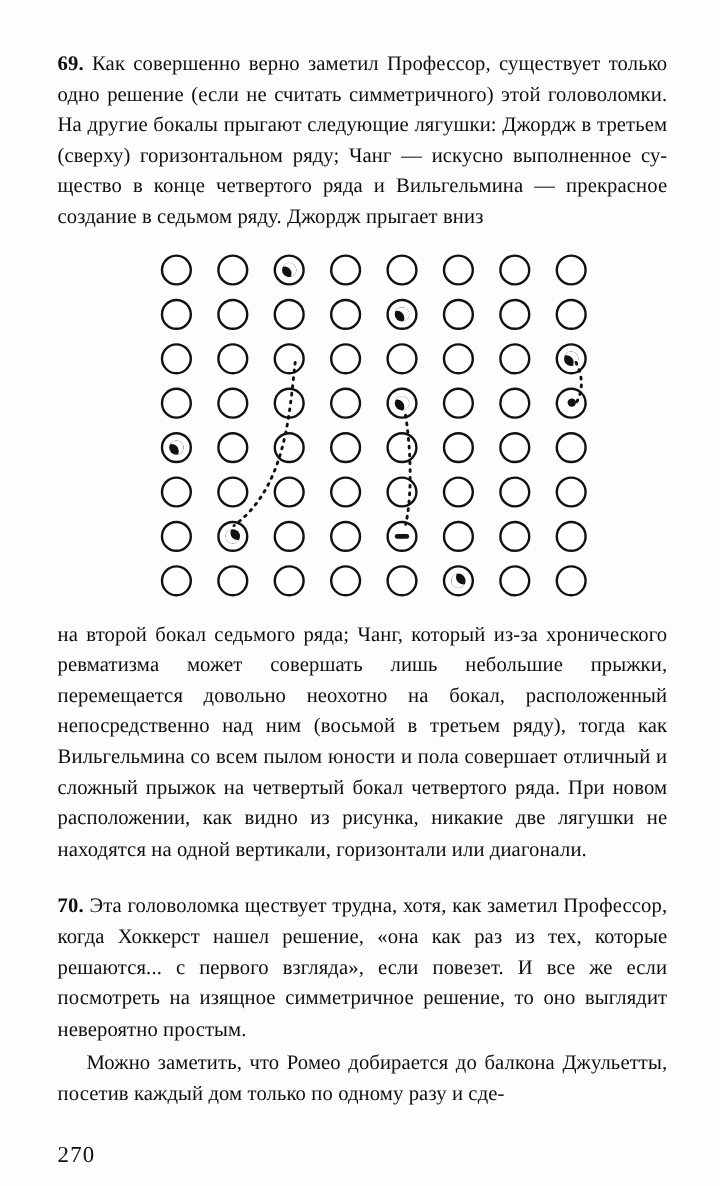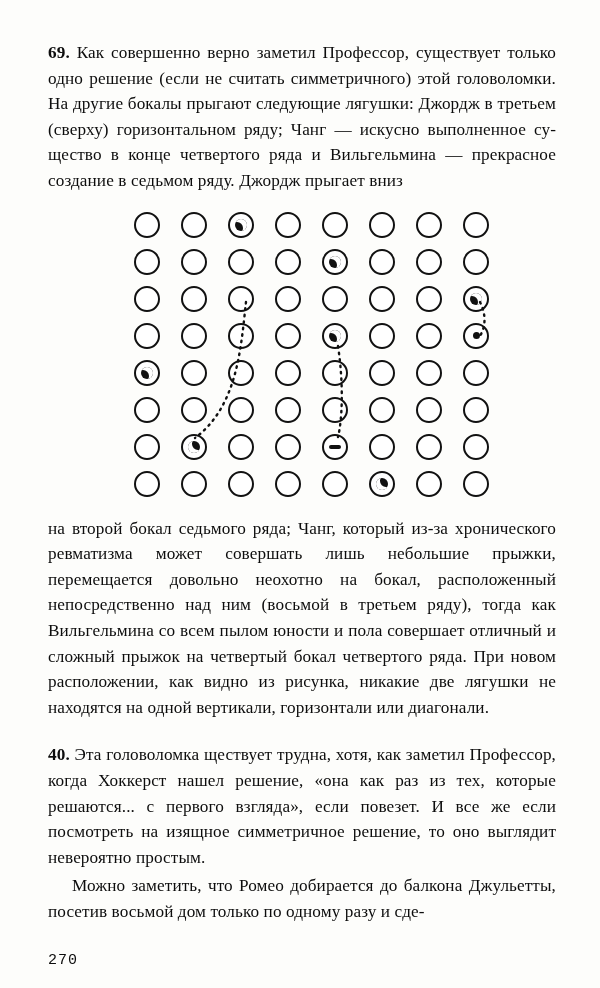--- a/index.html
+++ b/index.html
@@ -107,23 +107,22 @@
     left: 0;
     top: 0;
     width: 508px;
     height: 300px;
     pointer-events: none;
   }
   .footer {
     position: absolute;
     left: 48px;
     top: 952px;
-    font-size: 15px;
+    font-size: 19px;
     letter-spacing: 1px;
-    font-family: Liberation Mono, monospace;
   }
 </style>
 </head>
 <body>
 
 <div class="page">
   <div class="col">
 
     <p class="indent"><span class="num">69.</span><span> Как совершенно верно заметил Профессор, су­ществует только одно решение (если не считать сим­метричного) этой головоломки. На другие бокалы пры­гают следующие лягушки: Джордж в третьем (сверху) горизонтальном ряду; Чанг — искусно выполненное су­щество в конце четвертого ряда и Вильгельмина — пре­красное создание в седьмом ряду. Джордж прыгает вниз</span></p>
 
@@ -225,21 +224,21 @@
         <path d="M 198 96 C 193 140, 190 200, 147 232" fill="none" stroke="#111" stroke-width="2.4" stroke-dasharray="1.5 5" stroke-linecap="round"></path>
         <path d="M 290 140 C 296 180, 294 215, 290 231" fill="none" stroke="#111" stroke-width="2.4" stroke-dasharray="1.5 5" stroke-linecap="round"></path>
         <path d="M 432 96 C 438 108, 438 120, 432 130" fill="none" stroke="#111" stroke-width="2.4" stroke-dasharray="1.5 5" stroke-linecap="round"></path>
       </svg>
     </div>
 
     <p>на второй бокал седьмого ряда; Чанг, который из-за хро­нического ревматизма может совершать лишь небольшие прыжки, перемещается довольно неохотно на бокал, рас­положенный непосредственно над ним (восьмой в тре­тьем ряду), тогда как Вильгельмина со всем пылом юности и пола совершает отличный и сложный прыжок на четвертый бокал четвертого ряда. При новом расположении, как видно из рисунка, никакие две ля­гушки не находятся на одной вертикали, горизонтали или диагонали.</p>
 
     <div class="para-gap"></div>
 
-    <p class="indent"><span class="num">40.</span><span> Эта головоломка ществует трудна, хотя, как за­метил Профессор, когда Хоккерст нашел решение, «она как раз из тех, которые решаются... с первого взгляда», если повезет. И все же если посмотреть на изящное сим­метричное решение, то оно выглядит невероятно про­стым.</span></p>
+    <p class="indent"><span class="num">70.</span><span> Эта головоломка ществует трудна, хотя, как за­метил Профессор, когда Хоккерст нашел решение, «она как раз из тех, которые решаются... с первого взгляда», если повезет. И все же если посмотреть на изящное сим­метричное решение, то оно выглядит невероятно про­стым.</span></p>
 
     <div class="small-gap"></div>
 
-    <p class="indent" style="text-indent:24px">Можно заметить, что Ромео добирается до балкона Джу­льетты, посетив восьмой дом только по одному разу и сде-</p>
+    <p class="indent" style="text-indent:24px">Можно заметить, что Ромео добирается до балкона Джу­льетты, посетив каждый дом только по одному разу и сде-</p>
   </div>
 
   <div class="footer">270</div>
 </div>
 
 </body></html>

